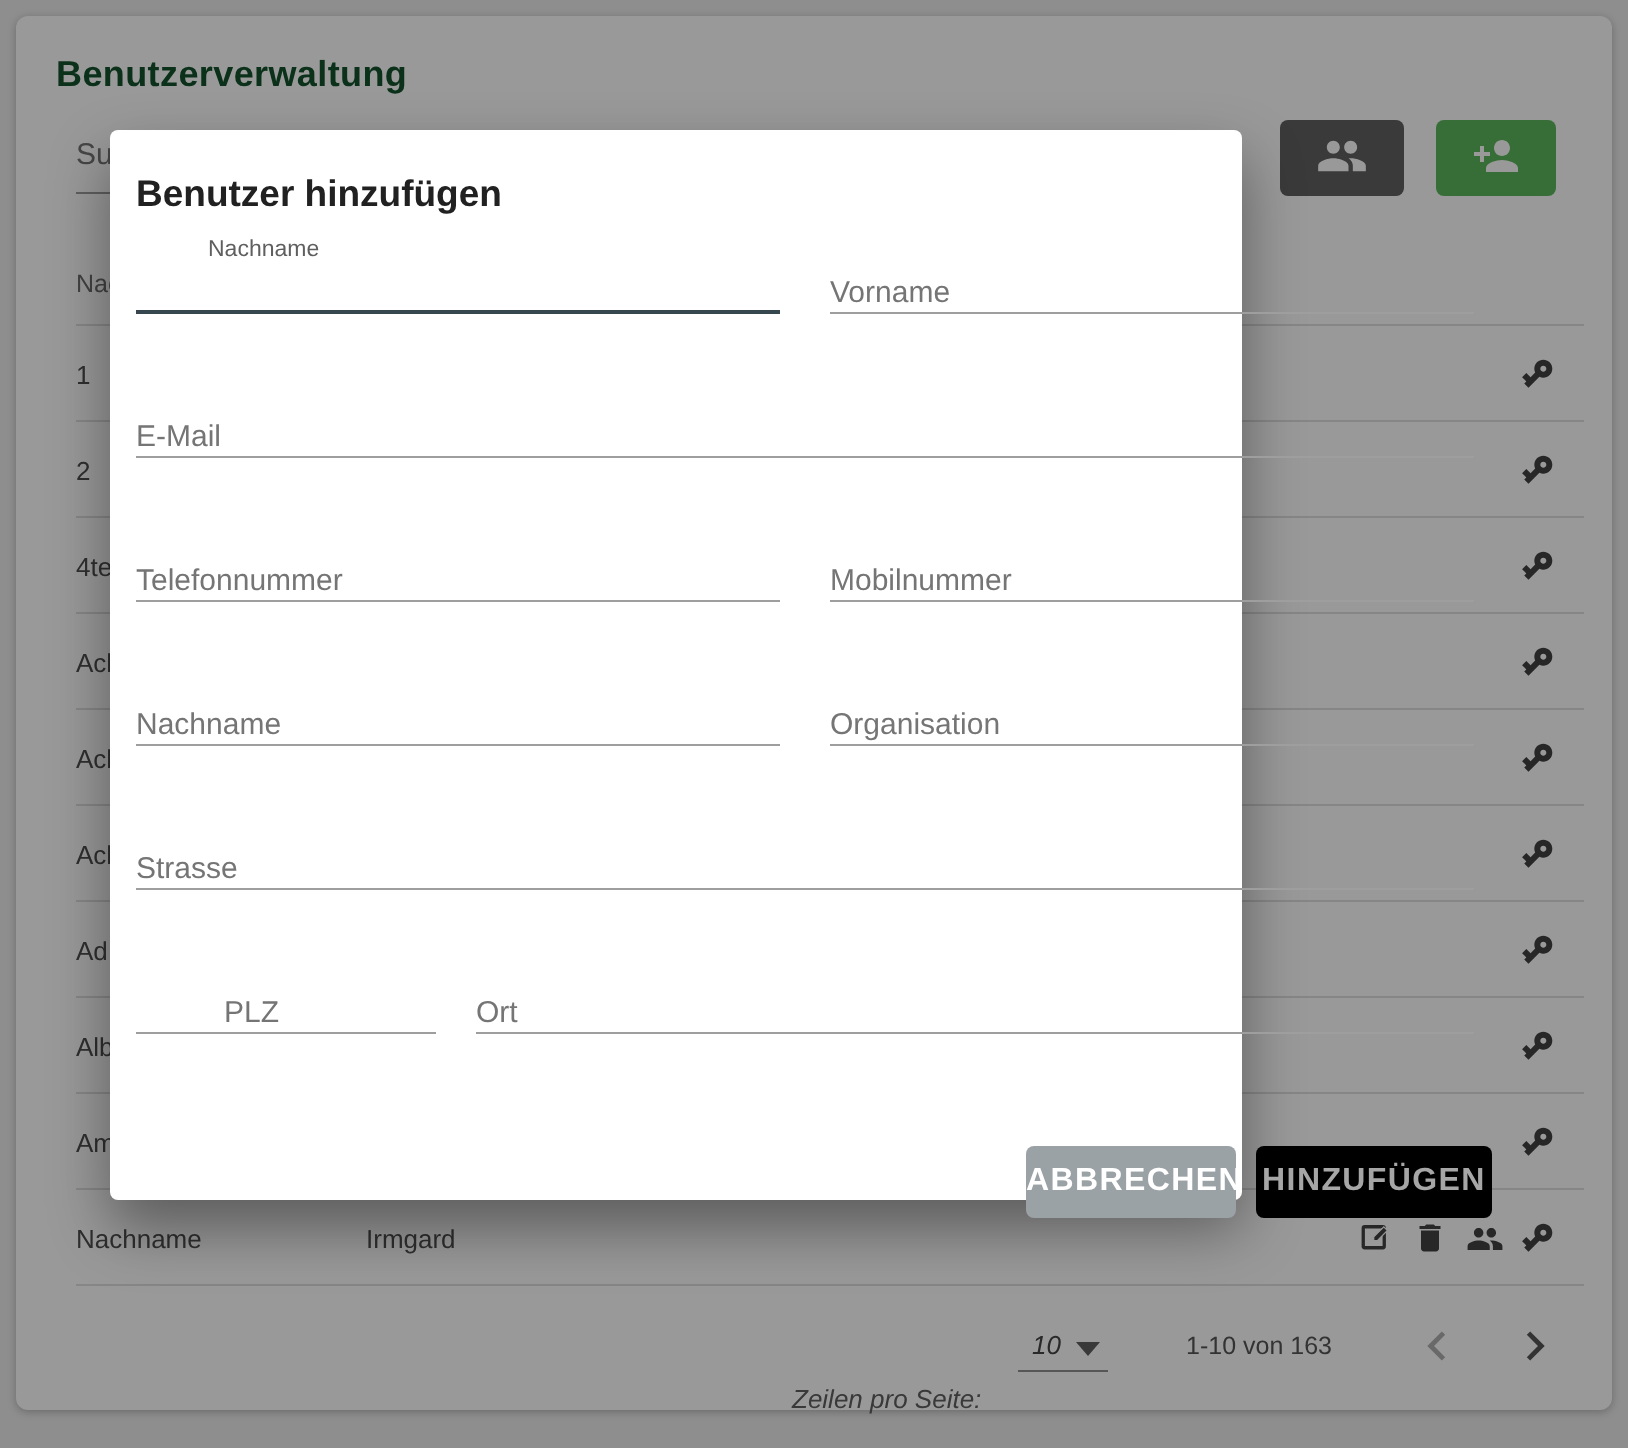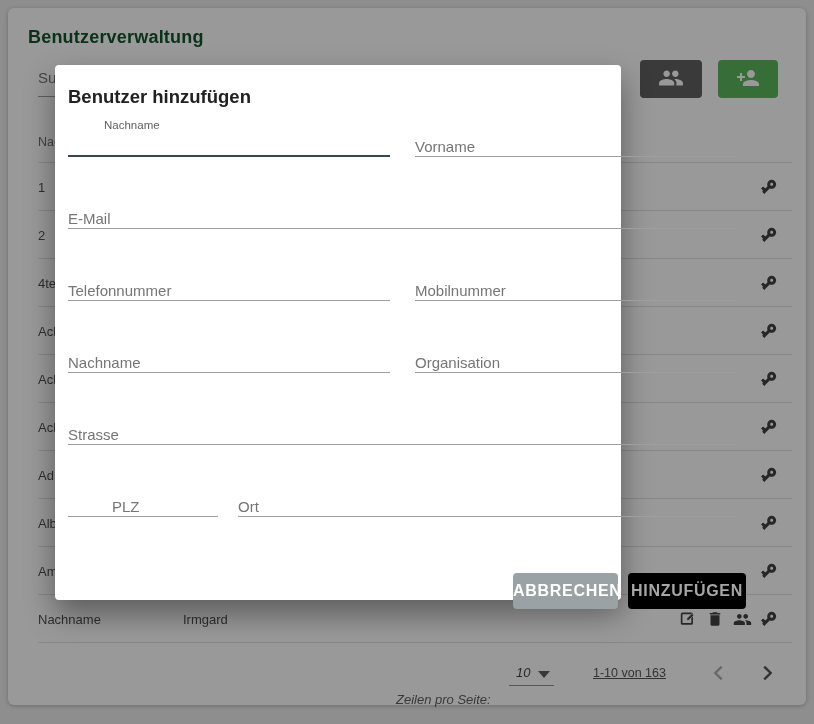--- a/index.html
+++ b/index.html
@@ -43,21 +43,21 @@
   .icon-btn { background:none; border:none; padding:0; cursor:pointer; width:18px; height:18px; }
   .icon-btn svg { display:block; }
 
   
   .pg-label { position:absolute; left:388px; top:684px; font-size:13px; color:#5f5f5f;font-style:italic; }
   .pg-size  { position:absolute; left:508px; top:657px; font-size:13px; color:#454545; cursor:pointer;font-style:italic; }
   .pg-arrow { position:absolute; left:530px; top:663px; width:0; height:0;
               border-left:6px solid transparent; border-right:6px solid transparent;
               border-top:7px solid #5f5f5f; cursor:pointer; }
   .pg-size-underline { position:absolute; left:501px; top:677px; width:45px; height:1px; background:#8f8f8f; }
-  .pg-range { position:absolute; left:585px; top:658px; font-size:12.5px; color:#565656;text-decoration:underline; }
+  .pg-range { position:absolute; left:585px; top:658px; font-size:12.5px; color:#565656; }
   .pg-prev, .pg-next { position:absolute; top:654px; background:none; border:none; padding:0; cursor:pointer; }
   .pg-prev { left:700px; }
   .pg-next { left:748px; }
 
   
   .overlay { position:absolute; left:0; top:0; width:814px; height:724px; background:rgba(0,0,0,0.4); }
   .modal {
     position:absolute; left:55px; top:65px; width:566px; height:535px;
     background:#ffffff; border-radius:4px; box-shadow:0 14px 30px rgba(0,0,0,0.4);
   }

